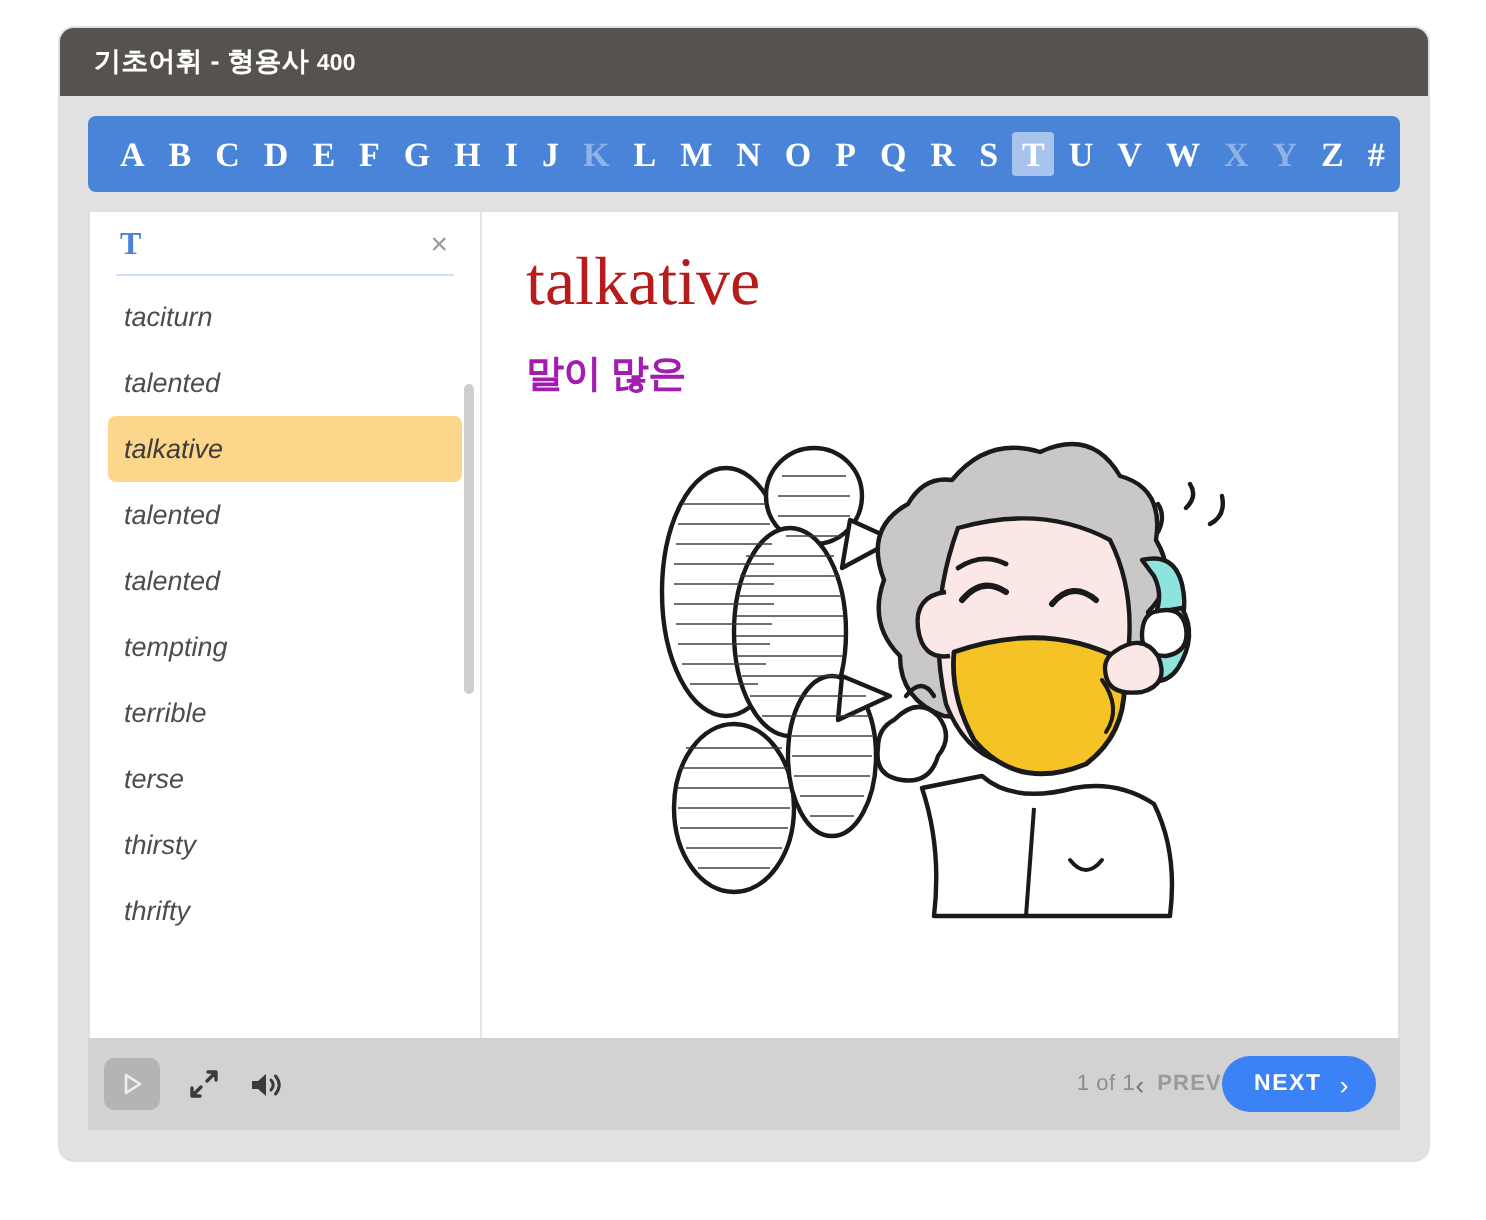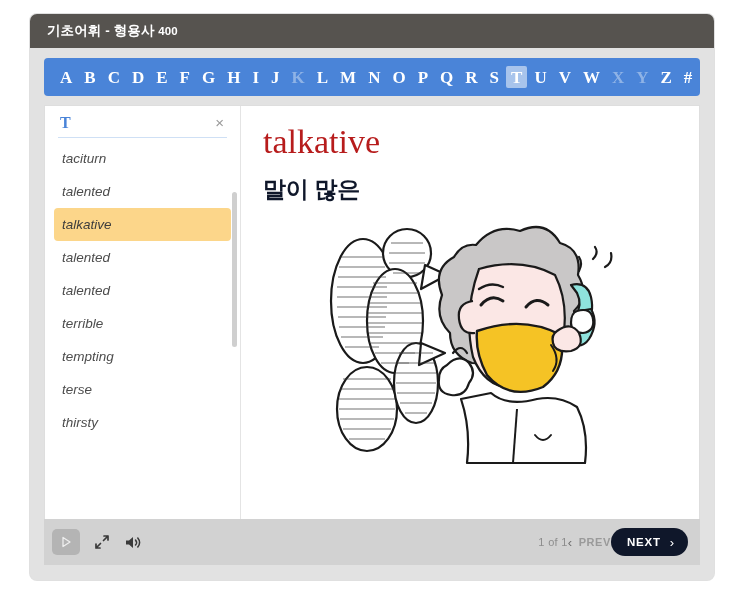--- a/index.html
+++ b/index.html
@@ -159,23 +159,23 @@
   }
   .word-title {
     font-family: "Liberation Serif", serif;
     font-size: 34px;
     color: #b71c1c;
     line-height: 1.05;
     margin: 0 0 14px 0;
     white-space: nowrap;
   }
   .word-meaning {
-    font-size: 23px;
+    font-size: 19px;
     font-weight: bold;
-    color: #0f172a;
+    color: #a21caf;
     margin: 0 0 8px 0;
     letter-spacing: -0.3px;
   }
   .illustration { display: block; margin: 6px auto 0 auto; }
   
   .toolbar {
     margin: 0 14px;
     height: 46px;
     background: #d2d2d2;
     display: flex;
@@ -197,21 +197,21 @@
   }
   .page-count { font-size: 11px; color: #8d8d8d; letter-spacing: 0.3px; }
   .prev-btn {
     display: flex; align-items: center; gap: 6px;
     font-size: 11px; font-weight: bold;
     color: #9a9a9a; letter-spacing: 0.6px;
     cursor: pointer;
   }
   .prev-btn .chev { color: #6f6f6f; font-size: 13px; font-weight: normal; }
   .next-btn {
-    background: #0f172a;
+    background: #3b82f6;
     color: #ffffff;
     border-radius: 16px;
     height: 28px;
     padding: 0 13px 0 16px;
     display: flex; align-items: center; gap: 9px;
     font-size: 11.5px; font-weight: bold; letter-spacing: 0.8px;
     cursor: pointer;
   }
   .next-btn .chev { font-weight: normal; font-size: 13px; }
 </style>
@@ -266,24 +266,25 @@
         <span class="filter-clear">×</span>
       </div>
 
       <div class="word-list" id="word-list">
         <div class="list-scrollbar"></div>
       <div class="word-item">taciturn</div>
           <div class="word-item">talented</div>
           <div class="word-item selected">talkative</div>
           <div class="word-item">talented</div>
           <div class="word-item">talented</div>
+          <div class="word-item">tempting</div>
           <div class="word-item">terrible</div>
-          <div class="word-item">tempting</div>
           <div class="word-item">terse</div>
           <div class="word-item">thirsty</div>
+          <div class="word-item">thrifty</div>
         </div>
     </div>
 
     <div class="content">
       <div class="word-title">talkative</div>
       <div class="word-meaning">말이 많은</div>
 
       <svg class="illustration" width="300" height="252" viewBox="0 0 300 252">
         <g stroke="#1a1a1a" stroke-width="2.2" fill="#ffffff" stroke-linejoin="round">
 

